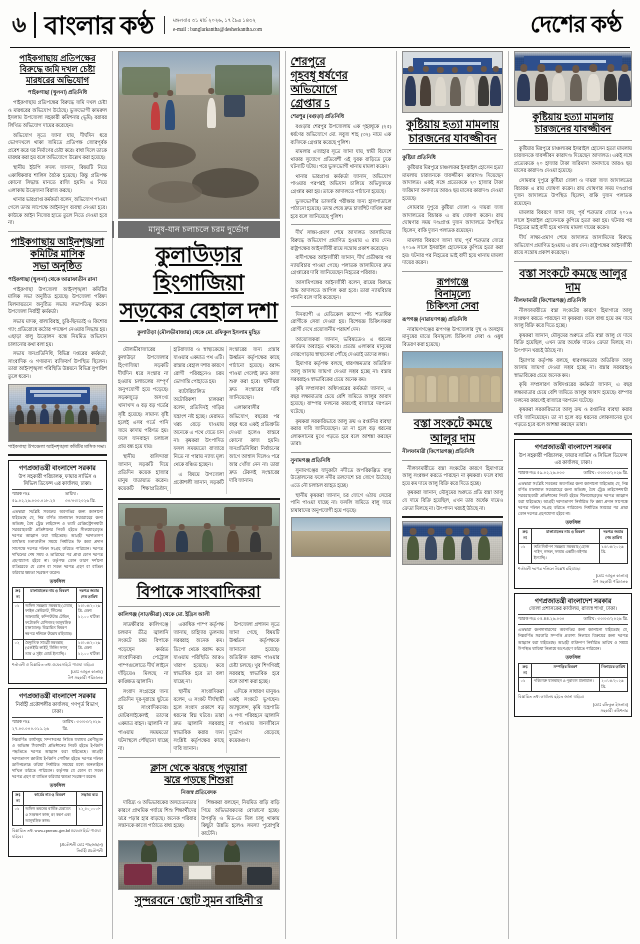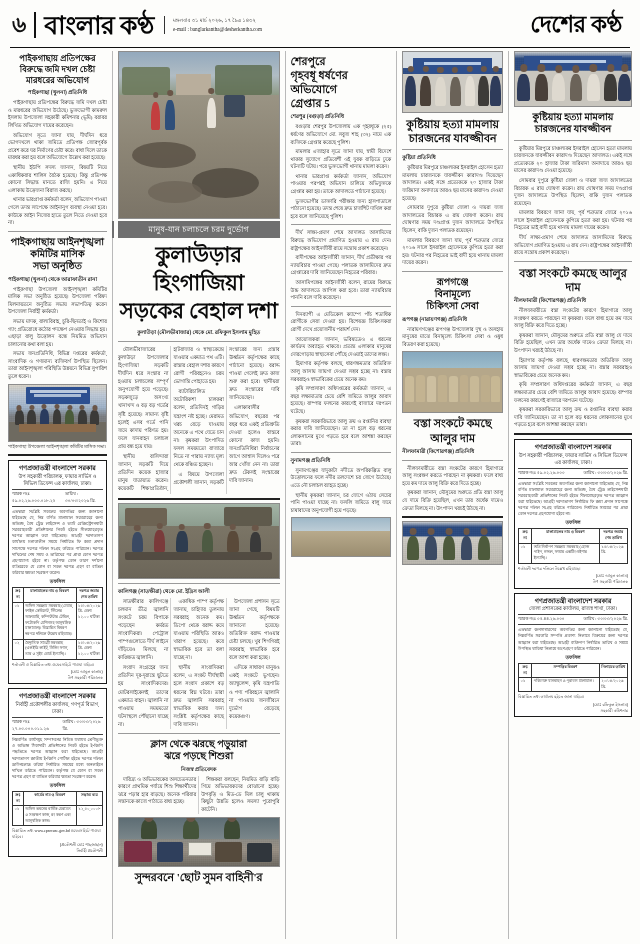--- a/index.html
+++ b/index.html
@@ -105,20 +105,21 @@
   }
 
   
   .hl {
     font-family: "Liberation Serif", "DejaVu Serif", serif;
     font-weight: bold;
     text-align: center;
     line-height: 1.28;
     color: #0a0a0a;
     margin: 3px 0 2px 0;
+    text-decoration: underline;
   }
   .hl-xs { font-size: 8.4px; }
   .hl-s  { font-size: 9.6px; }
   .hl-m  { font-size: 11px; }
   .hl-xl { font-size: 21.5px; line-height: 1.3; letter-spacing: -0.2px; }
   .hl-lead { font-size: 16px; line-height: 1.3; }
 
   .kicker {
     background: #6f6f6f;
     color: #fff;
@@ -486,20 +487,21 @@
         <div class="fig" style="left:8%;top:38%;width:7%;height:28%;background:#3b4a63;"></div>
         <div class="fig" style="left:22%;top:36%;width:7%;height:30%;background:#7a3b3b;"></div>
         <div class="fig" style="left:36%;top:37%;width:7%;height:29%;background:#2e3c4f;"></div>
         <div class="fig" style="left:52%;top:36%;width:7%;height:30%;background:#4d5a42;"></div>
         <div class="fig" style="left:68%;top:37%;width:7%;height:29%;background:#5a4a3a;"></div>
         <div class="fig" style="left:82%;top:38%;width:7%;height:28%;background:#3a3a3a;"></div>
         <div style="position:absolute;left:4%;top:66%;width:92%;height:10%;background:#4a443b;border-radius:2px;opacity:.8;"></div>
       </div>
 
       <div class="hl hl-lead">
+        <div>বিপাকে সাংবাদিকরা</div>
       </div>
       <hr class="hr-thin">
       <div class="byline">কালিগঞ্জ (সাতক্ষীরা) থেকে মো. ইদ্রিস আলী</div>
 
       <div class="body cols3">
         <p>সাতক্ষীরার কালিগঞ্জে চলমান তীব্র জ্বালানি সংকটে চরম বিপাকে পড়েছেন কর্মরত সাংবাদিকরা। পেট্রোল পাম্পগুলোতে দীর্ঘ লাইনে দাঁড়িয়েও মিলছে না কাঙ্ক্ষিত জ্বালানি।</p>
         <p>সংবাদ সংগ্রহের জন্য প্রতিদিন দূর-দূরান্তে ছুটতে হয় সাংবাদিকদের। মোটরসাইকেলই তাদের একমাত্র বাহন। জ্বালানি না পাওয়ায় সময়মতো ঘটনাস্থলে পৌঁছানো যাচ্ছে না।</p>
         <p>একাধিক পাম্প কর্তৃপক্ষ জানায়, চাহিদার তুলনায় সরবরাহ অনেক কম। ডিপো থেকে বরাদ্দ কমে যাওয়ায় পরিস্থিতি আরও খারাপ হয়েছে। কবে স্বাভাবিক হবে তা বলা যাচ্ছে না।</p>
         <p>স্থানীয় সাংবাদিকরা বলেন, এ সংকট দীর্ঘস্থায়ী হলে সংবাদ প্রকাশে বড় ধরনের বিঘ্ন ঘটবে। তারা দ্রুত জ্বালানি সরবরাহ স্বাভাবিক করার জন্য সংশ্লিষ্ট কর্তৃপক্ষের কাছে দাবি জানান।</p>
         <p>উপজেলা প্রশাসন সূত্রে জানা গেছে, বিষয়টি ঊর্ধ্বতন কর্তৃপক্ষকে জানানো হয়েছে। অতিরিক্ত বরাদ্দ পাওয়ার চেষ্টা চলছে। খুব শিগগিরই সরবরাহ স্বাভাবিক হবে বলে আশা করা হচ্ছে।</p>

